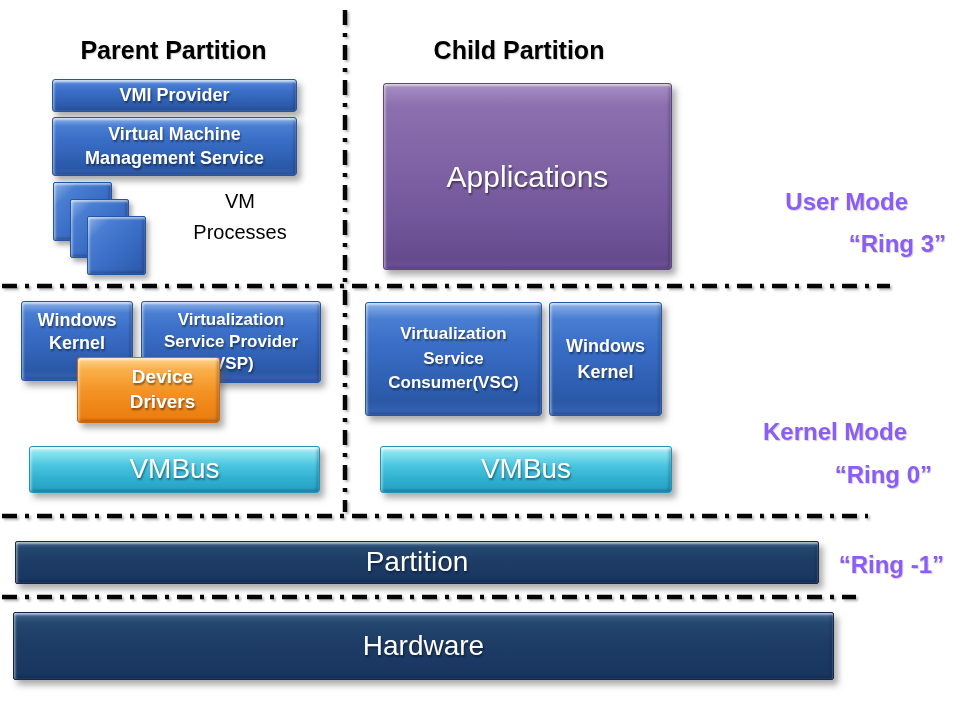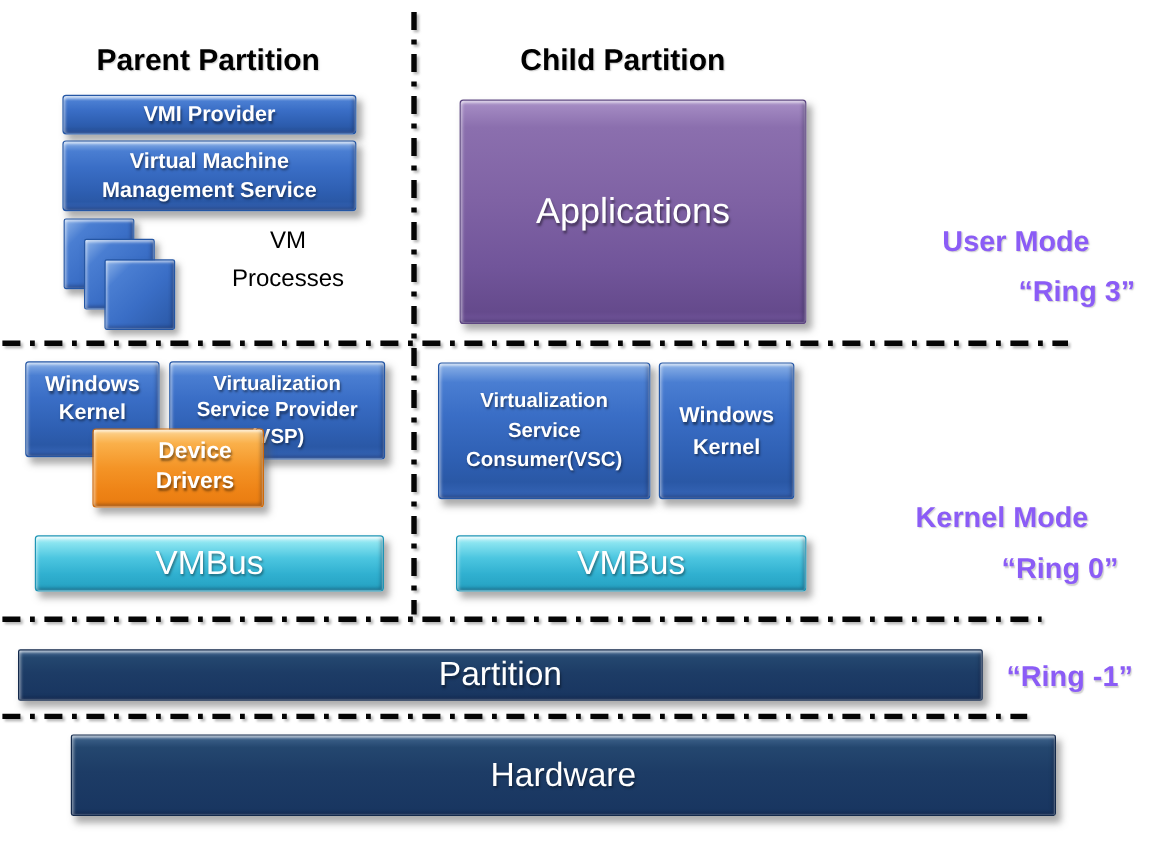--- a/index.html
+++ b/index.html
@@ -65,21 +65,21 @@
   #vsp-box .lbl{font-size:17px;}
   #dd-box{left:77px;top:357px;width:113px;height:64px;z-index:6;padding-left:28px;}
   #vmbus-parent-box{left:29px;top:446px;width:289px;height:45px;}
   #vsc-box{left:365px;top:302px;width:175px;height:112px;}
   #vsc-box .lbl{font-size:17px;line-height:1.45;}
   #wk-child-box{left:549px;top:302px;width:111px;height:112px;}
   #wk-child-box .lbl{line-height:1.45;}
   #vmbus-child-box{left:380px;top:446px;width:290px;height:45px;}
   
   #hypervisor-bar{left:15px;top:541px;width:802px;height:41px;}
-  #hardware-bar{left:13px;top:612px;width:819px;height:66px;margin-left:46px;}
+  #hardware-bar{left:13px;top:612px;width:819px;height:66px;}
 </style>
 </head>
 <body>
 
 <div id="canvas">
 
   <svg id="dividers" width="960" height="720" viewBox="0 0 960 720">
     <line x1="345" y1="10" x2="345" y2="512"></line>
     <line x1="2" y1="286" x2="890" y2="286"></line>
     <line x1="2" y1="516" x2="868" y2="516"></line>

